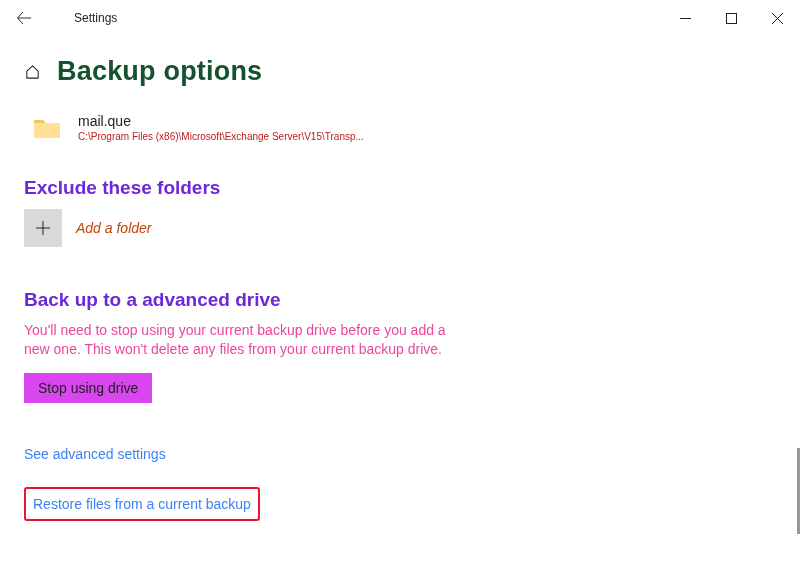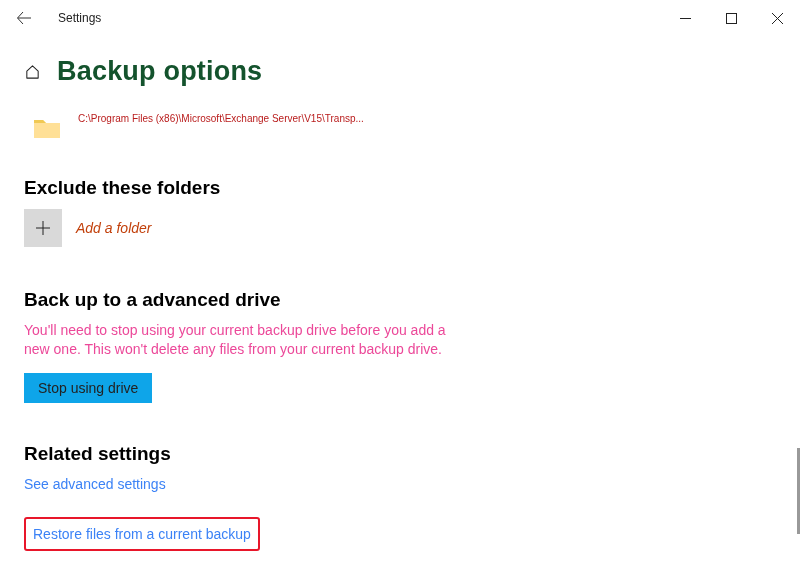--- a/index.html
+++ b/index.html
@@ -13,20 +13,21 @@
       height: 566px;
       background: #ffffff;
       overflow: hidden;
       position: relative;
     }
     .titlebar {
       height: 36px;
       display: flex;
       align-items: center;
       padding-left: 8px;
+      gap: 16px;
     }
     .back-btn {
       width: 32px;
       height: 32px;
       display: flex;
       align-items: center;
       justify-content: center;
       cursor: pointer;
     }
     .app-title {
@@ -97,21 +98,21 @@
       color: #222;
       margin-bottom: 2px;
     }
     .folder-path {
       font-size: 10px;
       color: #b91c1c;
     }
     .section-heading {
       font-size: 19px;
       font-weight: 600;
-      color: #000000;
+      color: #6d28d9;
       margin-bottom: 10px;
     }
     .add-folder-row {
       display: flex;
       align-items: center;
       margin-bottom: 42px;
     }
     .add-btn {
       width: 38px;
       height: 38px;
@@ -129,21 +130,21 @@
     }
     .section-desc {
       font-size: 14px;
       color: #ec4899;
       line-height: 1.35;
       max-width: 440px;
       margin-bottom: 14px;
     }
     .gray-button {
       display: inline-block;
-      background: #0ea5e9;
+      background: #d946ef;
       border: none;
       font-size: 14px;
       color: #222;
       padding: 7px 14px;
       cursor: pointer;
       margin-bottom: 40px;
     }
     .link {
       font-size: 14px;
       color: #3b82f6;
@@ -204,40 +205,40 @@
   </div>
 
   <div class="folder-row">
     <div class="folder-icon">
       <svg width="30" height="30" viewBox="0 0 30 30">
         <path d="M2 7 L11 7 L14 10 L28 10 L28 25 L2 25 Z" fill="#ffe097"></path>
         <path d="M2 7 L11 7 L14 10 L2 10 Z" fill="#f0c954"></path>
       </svg>
     </div>
     <div class="folder-details">
+      <div class="folder-name">mail.que</div>
       <div class="folder-path">C:\Program Files (x86)\Microsoft\Exchange Server\V15\Transp...</div>
     </div>
   </div>
 
   <div class="section-heading">Exclude these folders</div>
   <div class="add-folder-row">
     <div class="add-btn">
       <svg width="18" height="18" viewBox="0 0 18 18">
         <line x1="9" y1="2" x2="9" y2="16" stroke="#222" stroke-width="1"></line>
         <line x1="2" y1="9" x2="16" y2="9" stroke="#222" stroke-width="1"></line>
       </svg>
     </div>
     <div class="add-label">Add a folder</div>
   </div>
 
   <div class="section-heading">Back up to a advanced drive</div>
   <div class="section-desc">You'll need to stop using your current backup drive before you add a new one. This won't delete any files from your current backup drive.</div>
   <button class="gray-button">Stop using drive</button>
 
-  <div class="section-heading">Related settings</div>
   <div class="related-links">
     <span class="link">See advanced settings</span>
   </div>
   <div class="highlight-box">
     <span class="link">Restore files from a current backup</span>
   </div>
 
   
 </div>
 

